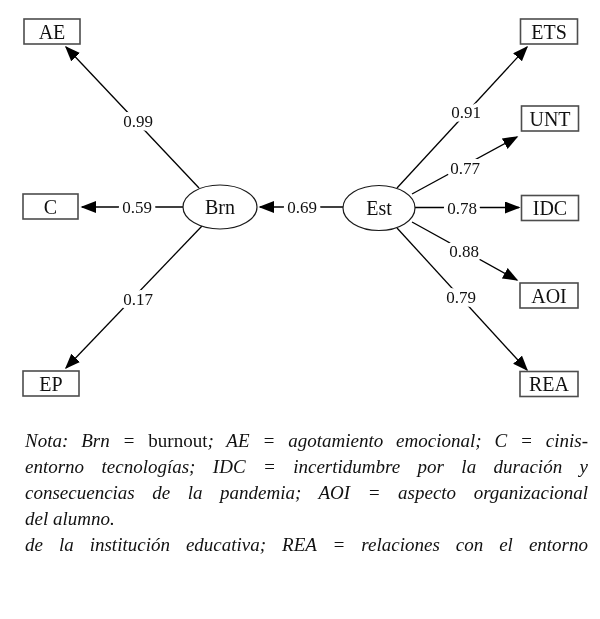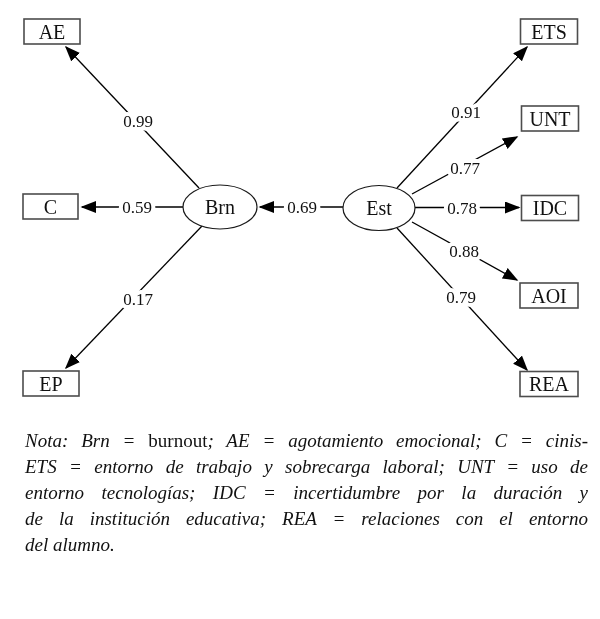--- a/index.html
+++ b/index.html
@@ -128,18 +128,18 @@
         <text x="549" y="391" class="node-label">REA</text>
         <ellipse cx="220" cy="207" rx="37" ry="22" class="latent"></ellipse>
         <text x="220" y="214" class="node-label">Brn</text>
         <ellipse cx="379" cy="208" rx="36" ry="22.5" class="latent"></ellipse>
         <text x="379" y="215" class="node-label">Est</text>
       </g>
   </svg>
 
   <div class="note" id="note">
       <div class="note-line just"><span>Nota: Brn = </span><span class="roman">burnout</span><span>; AE = agotamiento emocional; C = cinis-</span></div>
-      <div class="note-line just"><span>ETS = entorno de trabajo y sobrecarga laboral; UNT = uso de</span></div>
       <div class="note-line just"><span>entorno tecnologías; IDC = incertidumbre por la duración y</span></div>
+      <div class="note-line just"><span>consecuencias de la pandemia; AOI = aspecto organizacional</span></div>
+      <div class="note-line"><span>del alumno.</span></div>
       <div class="note-line just"><span>de la institución educativa; REA = relaciones con el entorno</span></div>
-      <div class="note-line"><span>del alumno.</span></div>
     </div>
 </div>
 
 </body></html>

